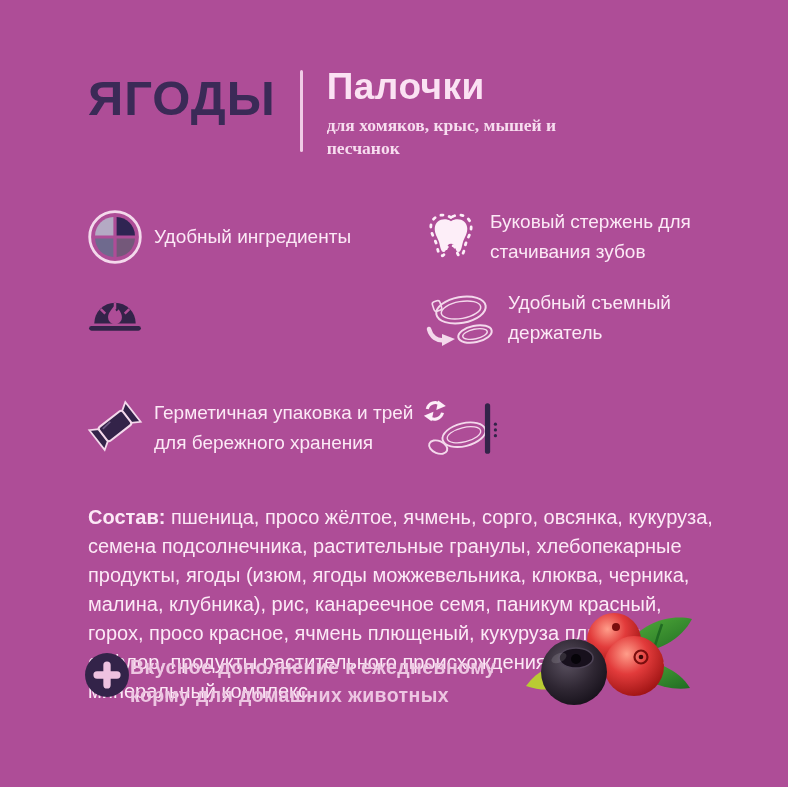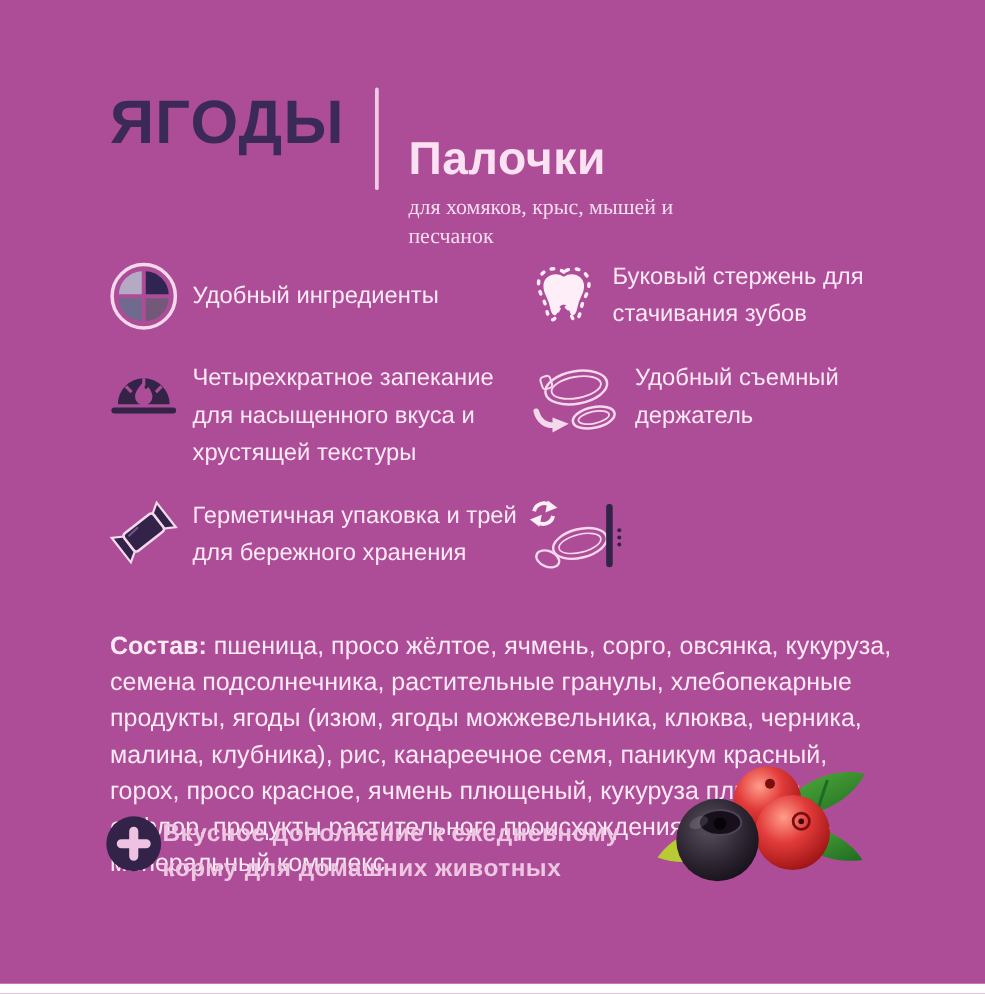--- a/index.html
+++ b/index.html
@@ -11,25 +11,25 @@
     overflow:hidden;
   }
   
   .header{position:absolute;left:88px;top:68px;display:flex;align-items:flex-start;}
   .brand{
     font-size:49px;font-weight:bold;letter-spacing:1px;
     color:#3b2a57;line-height:1;padding-top:6px;
   }
   .header-divider{width:3px;height:82px;background:#efcbe5;margin:2px 24px 0 24px;border-radius:2px;}
   .product-block{display:flex;flex-direction:column;}
-  .product{font-size:37px;font-weight:bold;color:#fbe2f3;line-height:1;letter-spacing:.5px;margin-top:40px;}
+  .product{font-size:37px;font-weight:bold;color:#fbe2f3;line-height:1;letter-spacing:.5px;}
   .subtitle{
     margin-top:9px;width:270px;
     font-family:"Liberation Serif", serif;
-    font-size:17.5px;font-weight:normal;color:#f7ddef;line-height:1.3;
+    font-size:17.5px;font-weight:bold;color:#f7ddef;line-height:1.3;
   }
   
   .features{
     position:absolute;left:86px;top:186px;right:30px;
     display:grid;grid-template-columns:336px 1fr;
     grid-template-rows:102px 110px 100px;
   }
   .feature{display:flex;align-items:flex-start;}
   .feature .f-icon{flex:0 0 58px;display:flex;justify-content:center;}
   .feature .f-text{
@@ -98,21 +98,20 @@
 
     <div class="feature">
       <span class="f-icon">
         <svg width="58" height="48" viewBox="0 0 56 46">
           <path d="M8 34 A20 20 0 0 1 48 34 Z" fill="#332349"></path>
           <path d="M28 14 L28 20 M14.2 20.2 L18.6 24.6 M41.8 20.2 L37.4 24.6" stroke="#ae4d97" stroke-width="2.4"></path>
           <path d="M28 16.5 C23.5 21.5 21.3 24.8 21.3 28.2 A6.7 6.7 0 0 0 34.7 28.2 C34.7 25.6 33.4 23 31.4 20.4 C30.7 21.8 29.7 22.5 29.1 22 C28.3 21.3 28.8 19.2 28 16.5 Z" fill="#ae4d97"></path>
           <rect x="3" y="36.5" width="50" height="4.6" rx="2.3" fill="#332349"></rect>
         </svg>
       </span>
-      <div class="f-text w-left">Четырехкратное запекание для насыщенного вкуса и хрустящей текстуры</div>
     </div>
 
     <div class="feature">
       <span class="f-icon">
         <svg width="76" height="62" viewBox="0 0 74 62">
           <g transform="rotate(-10 38 22)">
             <ellipse cx="38" cy="22" rx="25" ry="13" fill="none" stroke="#f4d9ec" stroke-width="2"></ellipse>
             <ellipse cx="38" cy="22" rx="20" ry="8.5" fill="none" stroke="#f4d9ec" stroke-width="1.5"></ellipse>
           </g>
           <rect x="10" y="13" width="8" height="10" rx="2.5" transform="rotate(-18 14 18)" fill="none" stroke="#f4d9ec" stroke-width="1.6"></rect>

